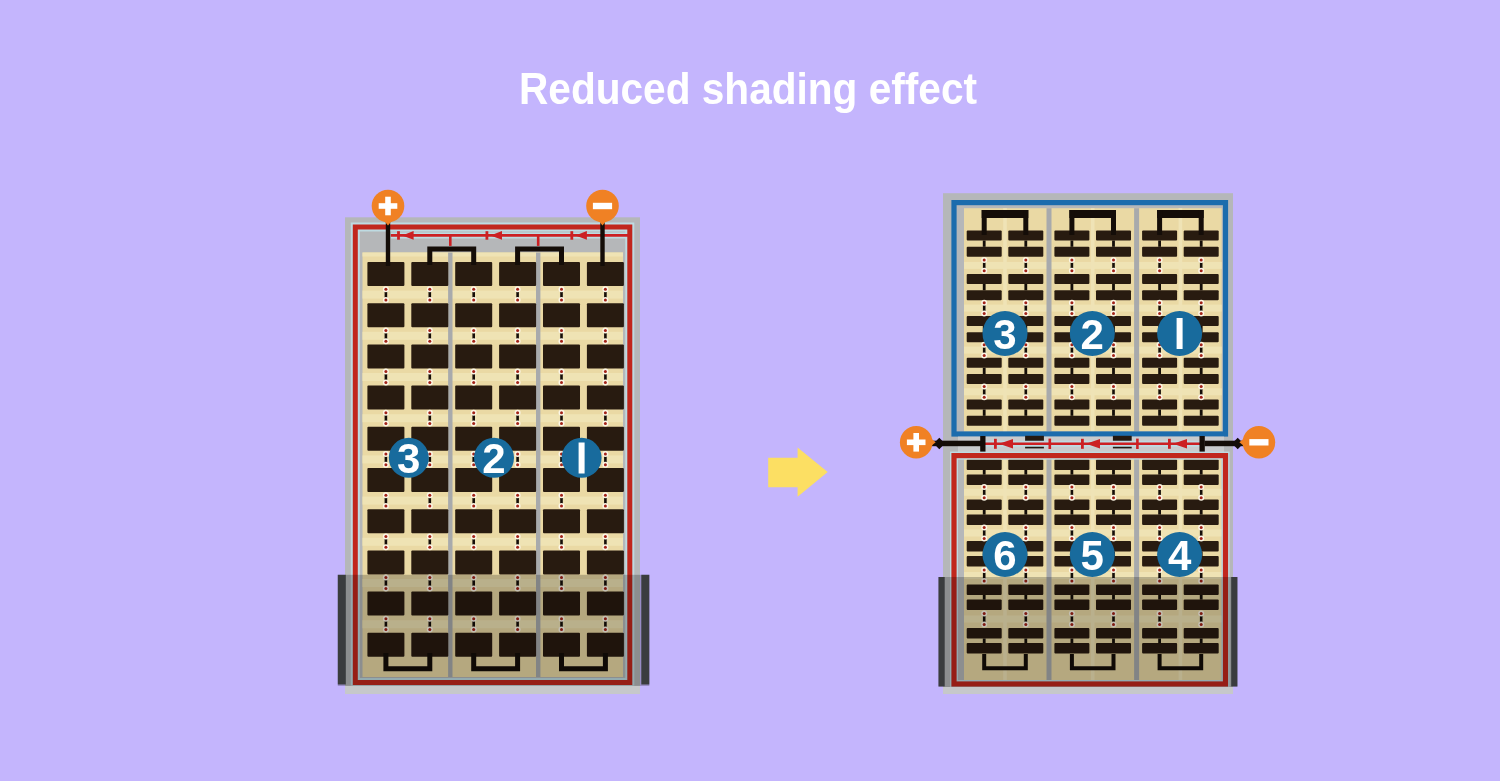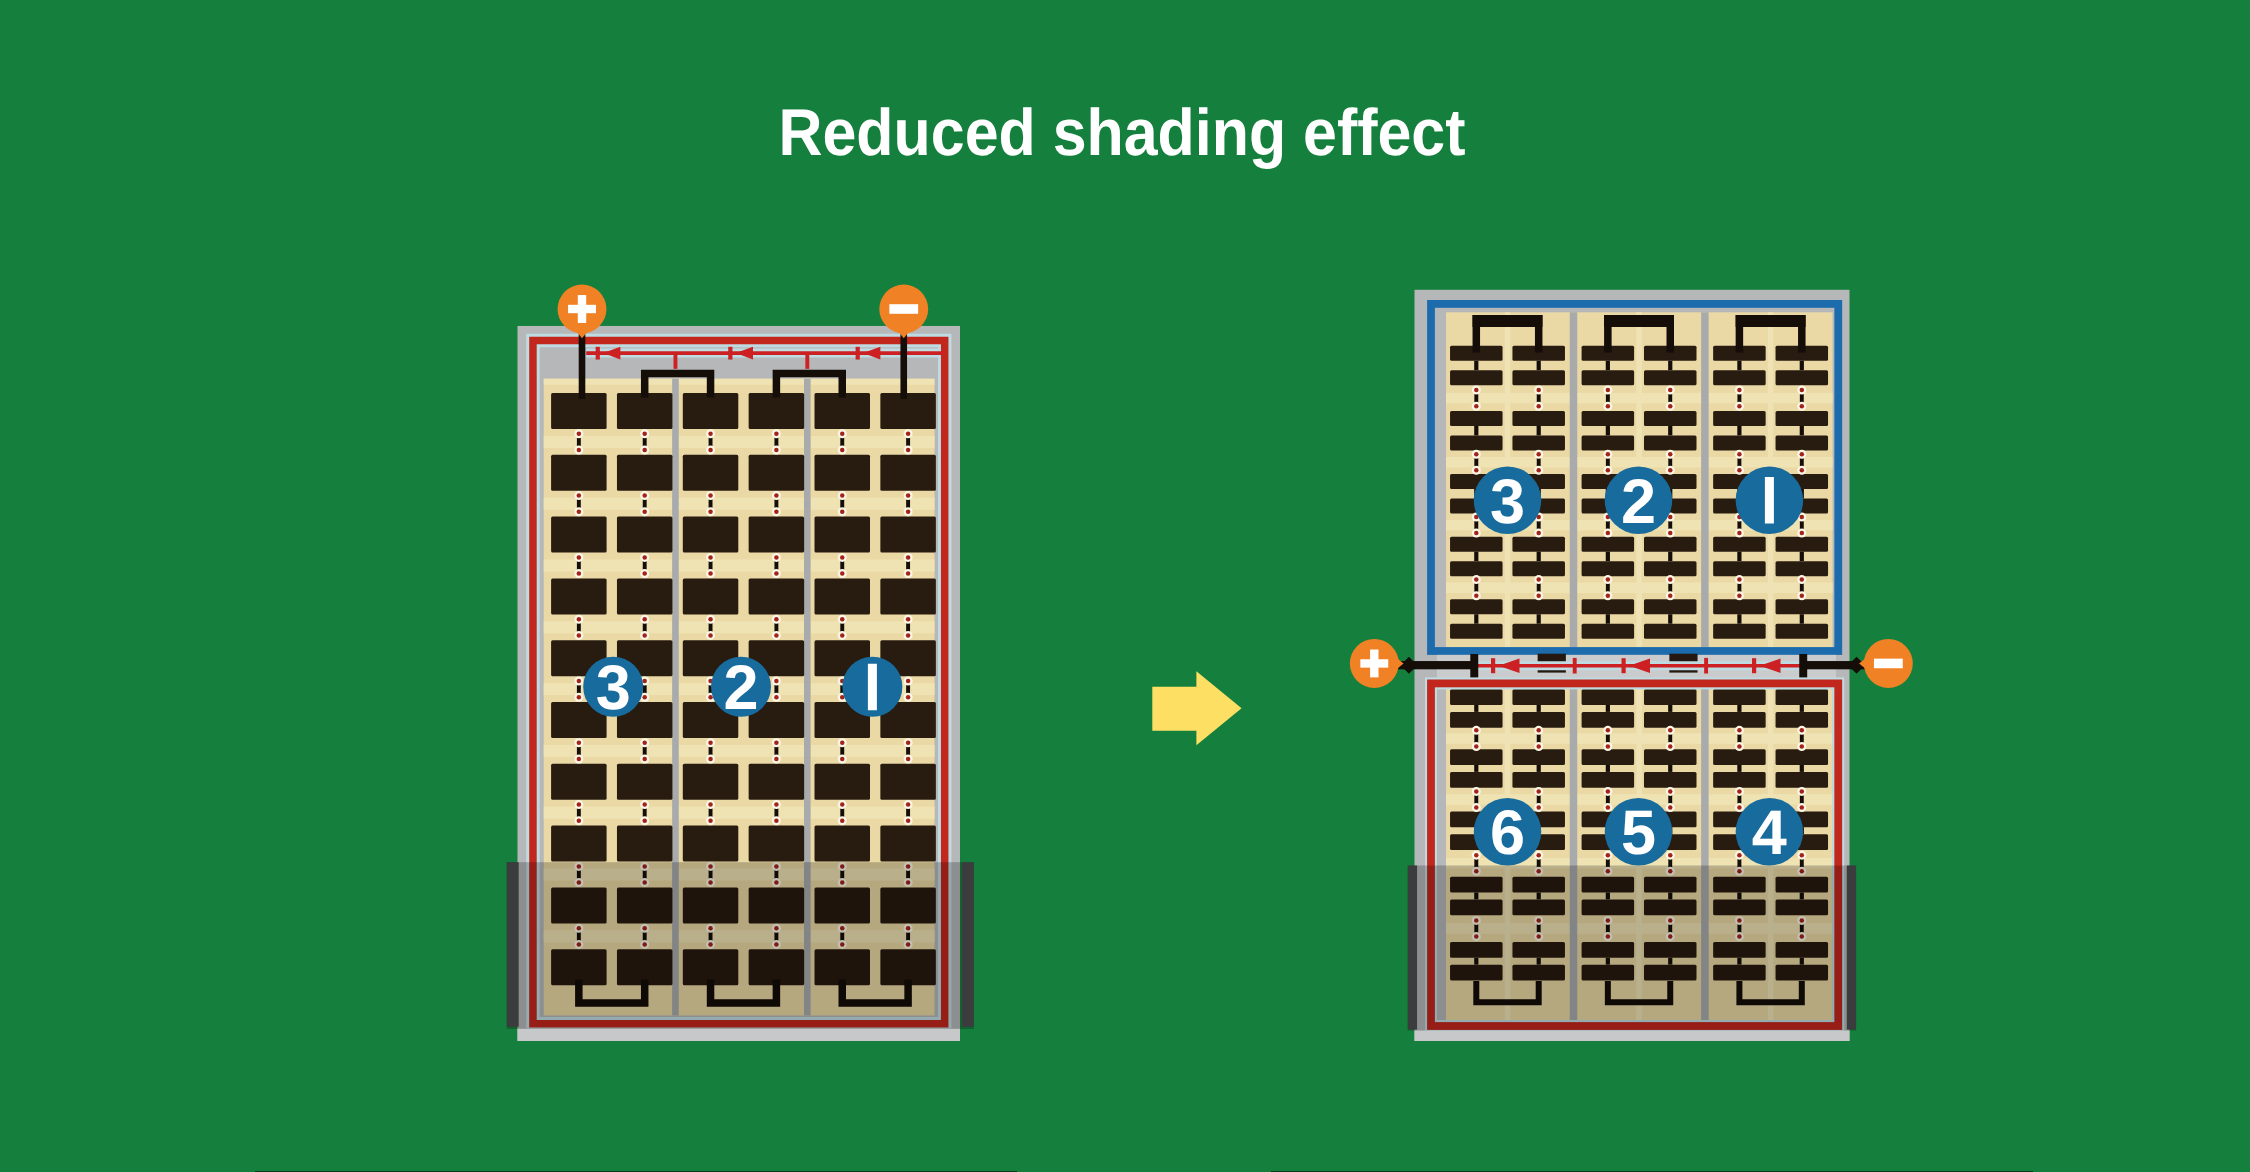--- a/index.html
+++ b/index.html
@@ -1,15 +1,15 @@
 <!DOCTYPE html>
 <html><head><meta charset="utf-8"><title>Reduced shading effect</title>
 <style>html,body{margin:0;padding:0;background:#000;}svg text{font-family:"Liberation Sans",sans-serif;}</style>
 </head><body>
-<div style="position:relative;width:1500px;height:781px;background:#15803d;overflow:hidden;">
+<div style="position:relative;width:1500px;height:781px;background:#c4b5fd;overflow:hidden;">
 <svg width="1500" height="781" viewBox="0 0 1500 781">
 
 <text x="748" y="103.5" text-anchor="middle" font-size="44" font-weight="bold" fill="#ffffff" textLength="458" lengthAdjust="spacingAndGlyphs">Reduced shading effect</text>
 
 <g>
 <rect x="345.0" y="217.3" width="295.0" height="476.7" fill="#b5b7b9"></rect>
 </g>
 
 <g>
 <rect x="362.5" y="252.5" width="260.5" height="424.5" fill="#ead9a4"></rect>

